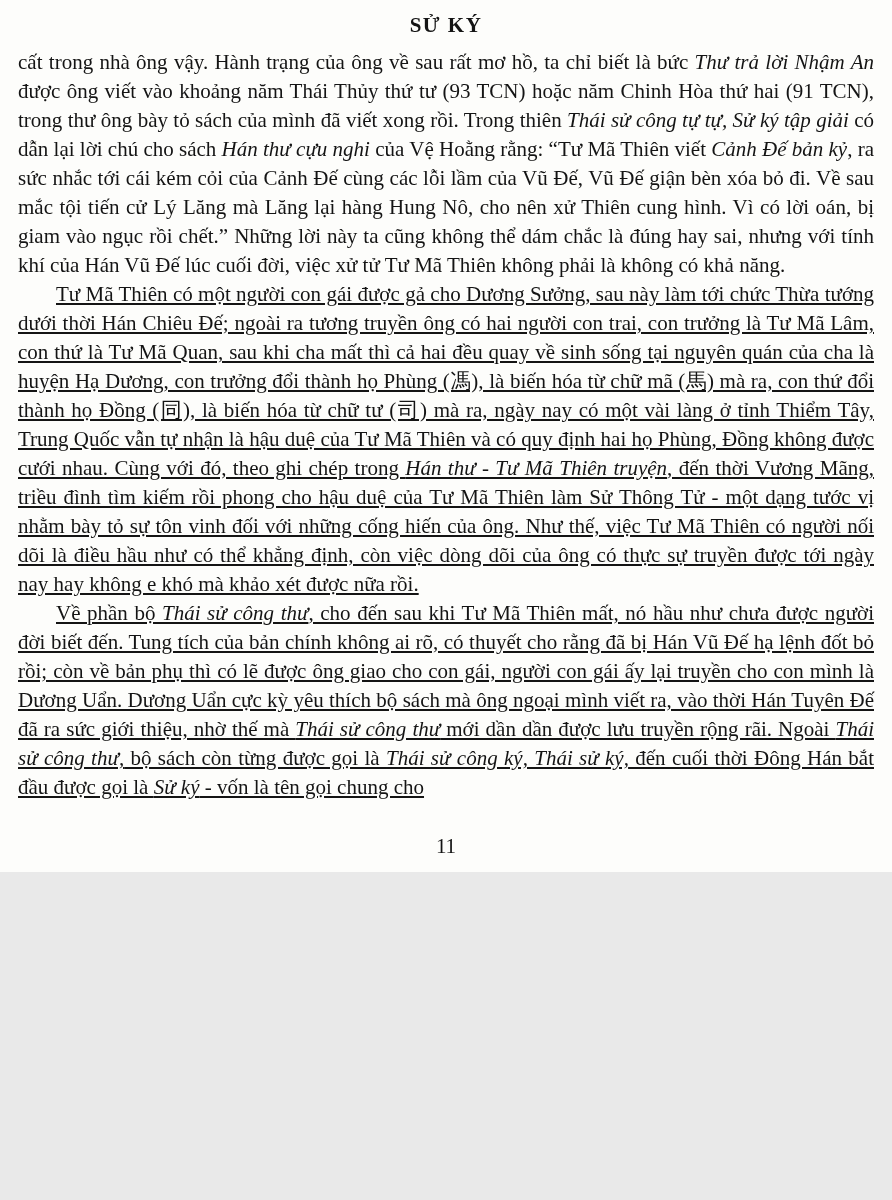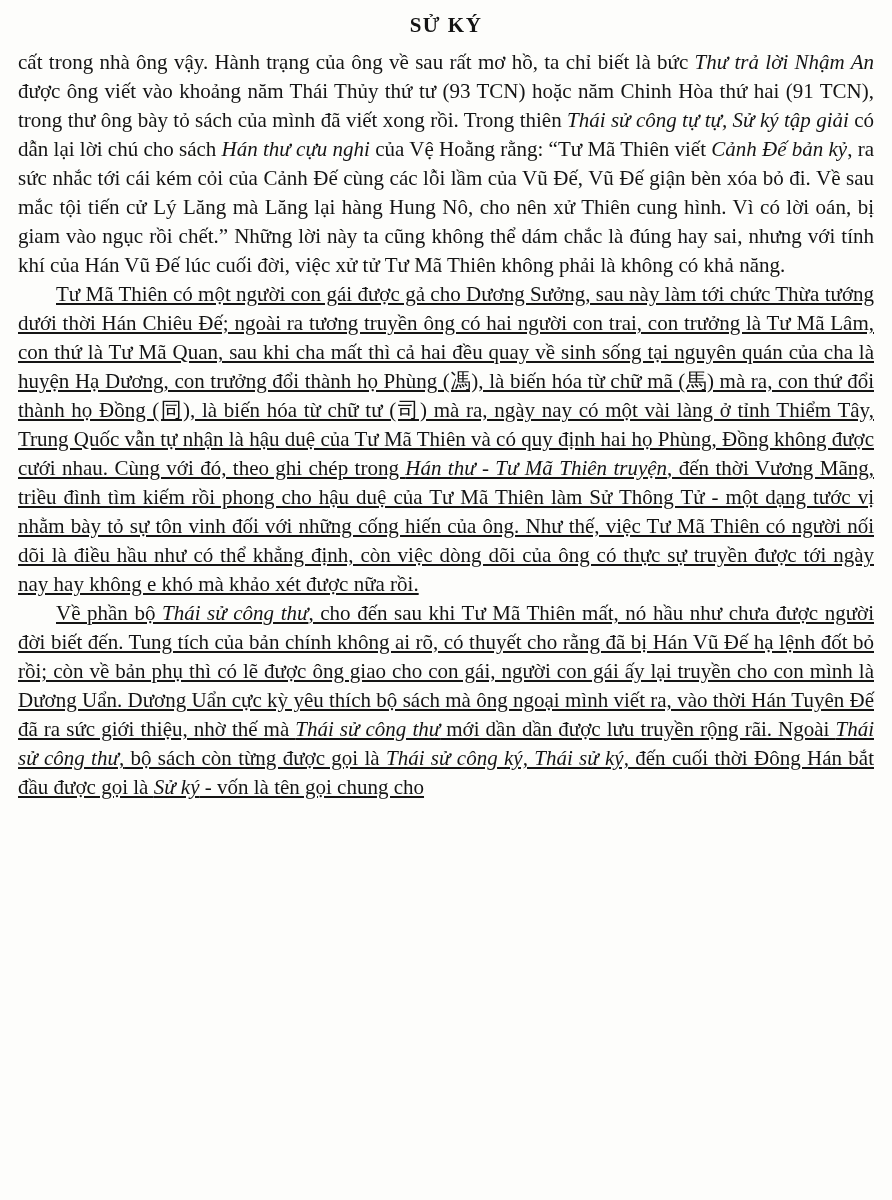--- a/index.html
+++ b/index.html
@@ -3,21 +3,21 @@
 <meta charset="utf-8">
 <style>
   html, body {
     margin: 0;
     padding: 0;
     background: #e9e9e9;
   }
   .page {
     position: relative;
     width: 892px;
-    height: 1200px;
+    height: 872px;
     margin: 0 auto;
     background: #fdfdfb;
     color: #141414;
     font-family: "Liberation Serif", "DejaVu Serif", serif;
     box-sizing: border-box;
     padding: 12px 18px 0 18px;
     overflow: hidden;
   }
   .running-head {
     text-align: center;
@@ -59,13 +59,14 @@
 
 <div class="page">
   <div class="running-head">SỬ KÝ</div>
 
   <div class="body-text">
       <p class="para"><span>cất trong nhà ông vậy. Hành trạng của ông về sau rất mơ hồ, ta chỉ biết là bức </span><em>Thư trả lời Nhậm An</em><span> được ông viết vào khoảng năm Thái Thủy thứ tư (93 TCN) hoặc năm Chinh Hòa thứ hai (91 TCN), trong thư ông bày tỏ sách của mình đã viết xong rồi. Trong thiên </span><em>Thái sử công tự tự, Sử ký tập giải</em><span> có dẫn lại lời chú cho sách </span><em>Hán thư cựu nghi</em><span> của Vệ Hoằng rằng: “Tư Mã Thiên viết </span><em>Cảnh Đế bản kỷ</em><span>, ra sức nhắc tới cái kém cỏi của Cảnh Đế cùng các lỗi lầm của Vũ Đế, Vũ Đế giận bèn xóa bỏ đi. Về sau mắc tội tiến cử Lý Lăng mà Lăng lại hàng Hung Nô, cho nên xử Thiên cung hình. Vì có lời oán, bị giam vào ngục rồi chết.” Những lời này ta cũng không thể dám chắc là đúng hay sai, nhưng với tính khí của Hán Vũ Đế lúc cuối đời, việc xử tử Tư Mã Thiên không phải là không có khả năng.</span></p>
       <p class="para indent"><span>Tư Mã Thiên có một người con gái được gả cho Dương Sưởng, sau này làm tới chức Thừa tướng dưới thời Hán Chiêu Đế; ngoài ra tương truyền ông có hai người con trai, con trưởng là Tư Mã Lâm, con thứ là Tư Mã Quan, sau khi cha mất thì cả hai đều quay về sinh sống tại nguyên quán của cha là huyện Hạ Dương, con trưởng đổi thành họ Phùng (馮), là biến hóa từ chữ mã (馬) mà ra, con thứ đổi thành họ Đồng (同), là biến hóa từ chữ tư (司) mà ra, ngày nay có một vài làng ở tỉnh Thiểm Tây, Trung Quốc vẫn tự nhận là hậu duệ của Tư Mã Thiên và có quy định hai họ Phùng, Đồng không được cưới nhau. Cùng với đó, theo ghi chép trong </span><em>Hán thư - Tư Mã Thiên truyện</em><span>, đến thời Vương Mãng, triều đình tìm kiếm rồi phong cho hậu duệ của Tư Mã Thiên làm Sử Thông Tử - một dạng tước vị nhằm bày tỏ sự tôn vinh đối với những cống hiến của ông. Như thế, việc Tư Mã Thiên có người nối dõi là điều hầu như có thể khẳng định, còn việc dòng dõi của ông có thực sự truyền được tới ngày nay hay không e khó mà khảo xét được nữa rồi.</span></p>
       <p class="para indent"><span>Về phần bộ </span><em>Thái sử công thư</em><span>, cho đến sau khi Tư Mã Thiên mất, nó hầu như chưa được người đời biết đến. Tung tích của bản chính không ai rõ, có thuyết cho rằng đã bị Hán Vũ Đế hạ lệnh đốt bỏ rồi; còn về bản phụ thì có lẽ được ông giao cho con gái, người con gái ấy lại truyền cho con mình là Dương Uẩn. Dương Uẩn cực kỳ yêu thích bộ sách mà ông ngoại mình viết ra, vào thời Hán Tuyên Đế đã ra sức giới thiệu, nhờ thế mà </span><em>Thái sử công thư</em><span> mới dần dần được lưu truyền rộng rãi. Ngoài </span><em>Thái sử công thư,</em><span> bộ sách còn từng được gọi là </span><em>Thái sử công ký, Thái sử ký,</em><span> đến cuối thời Đông Hán bắt đầu được gọi là </span><em>Sử ký</em><span> - vốn là tên gọi chung cho</span></p>
     </div>
 
+  <div class="page-number">11</div>
 </div>
 
 </body></html>

